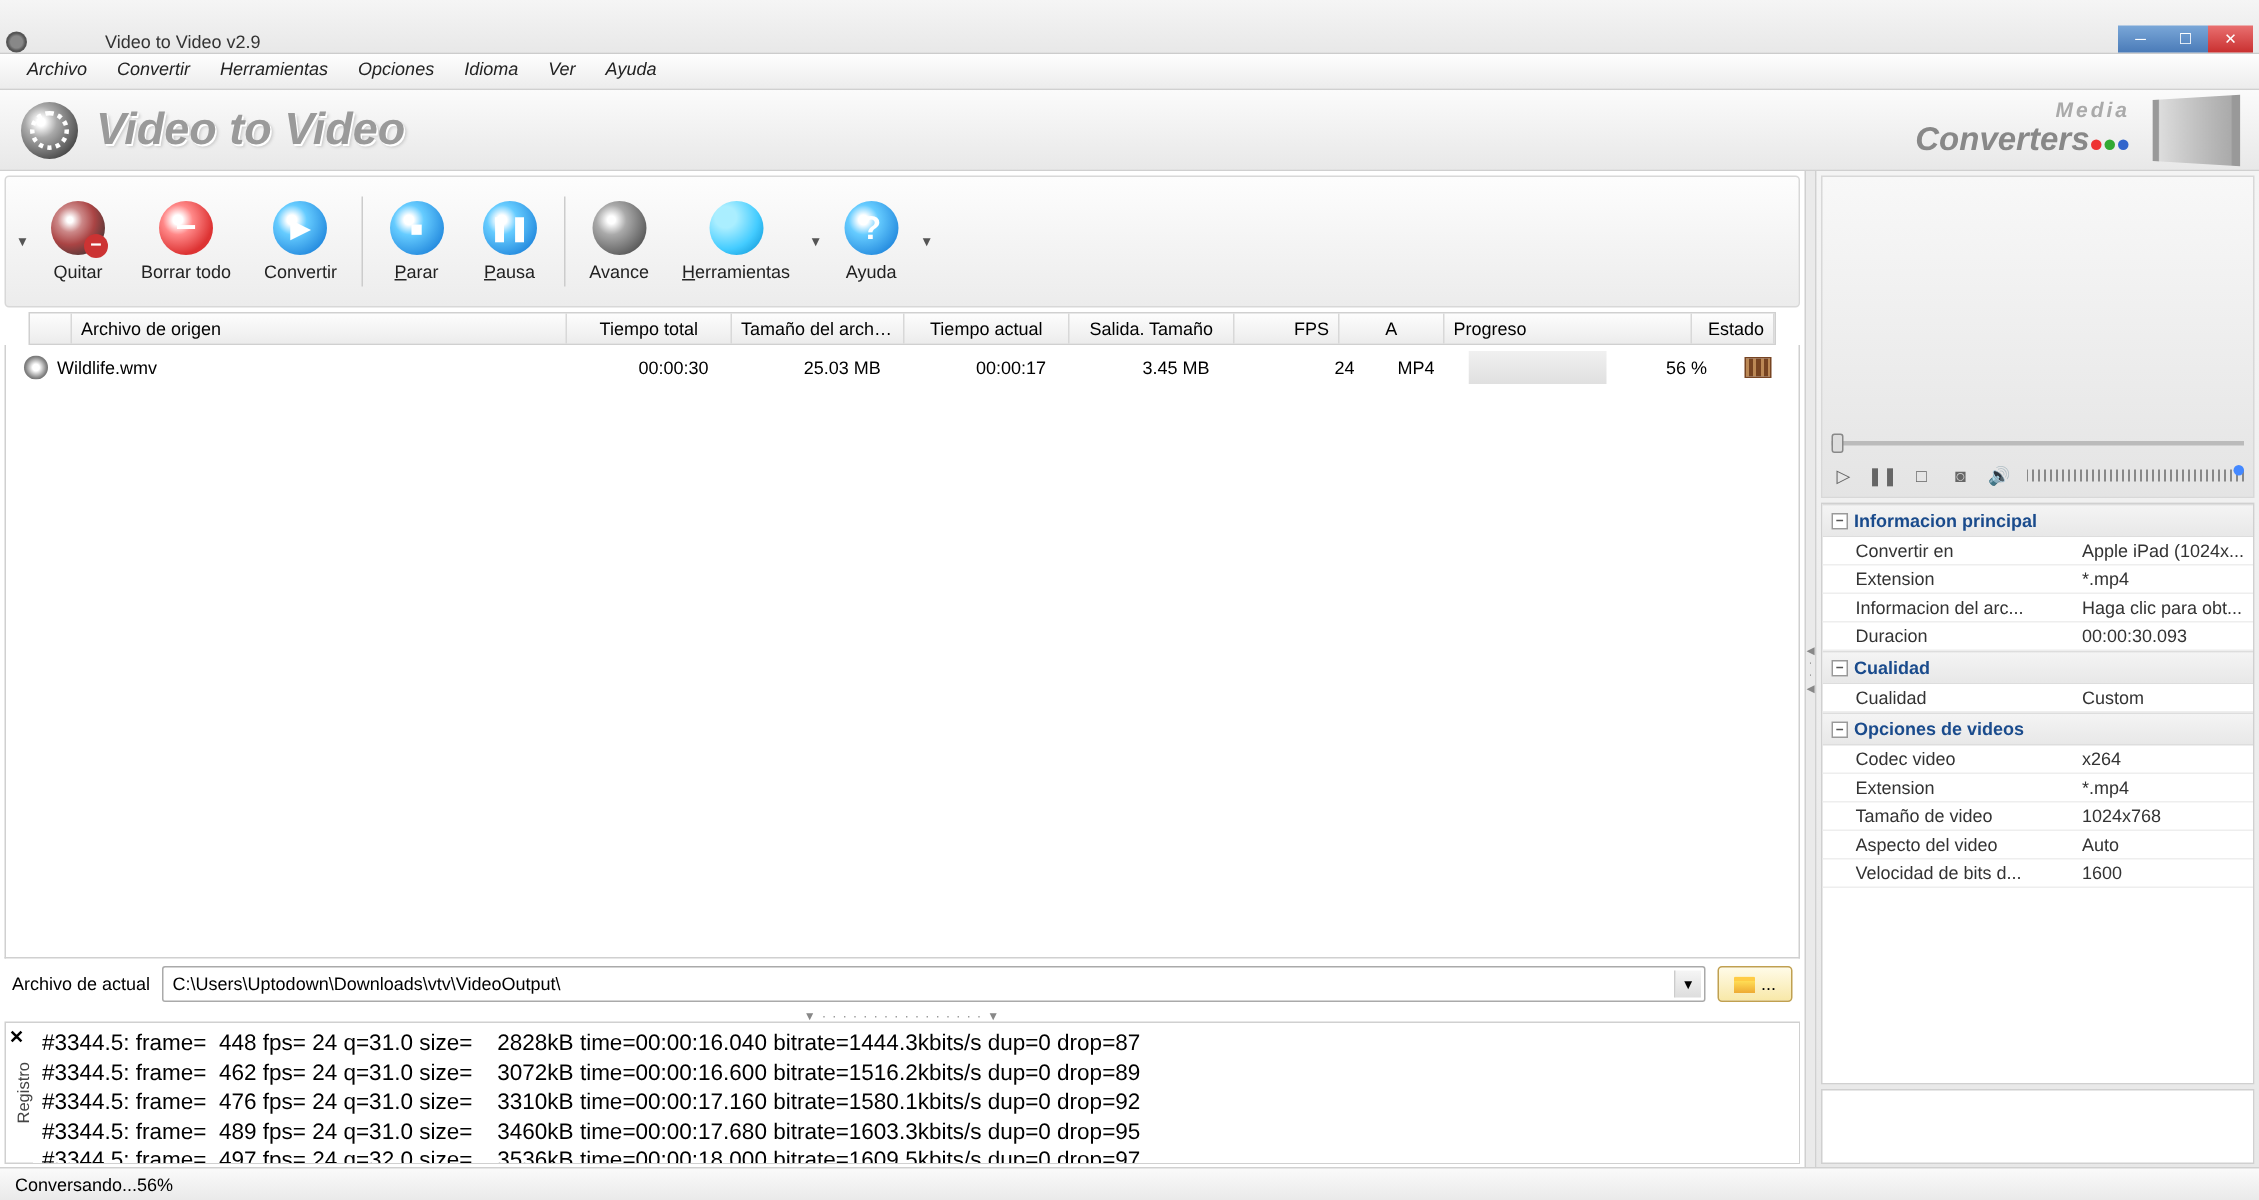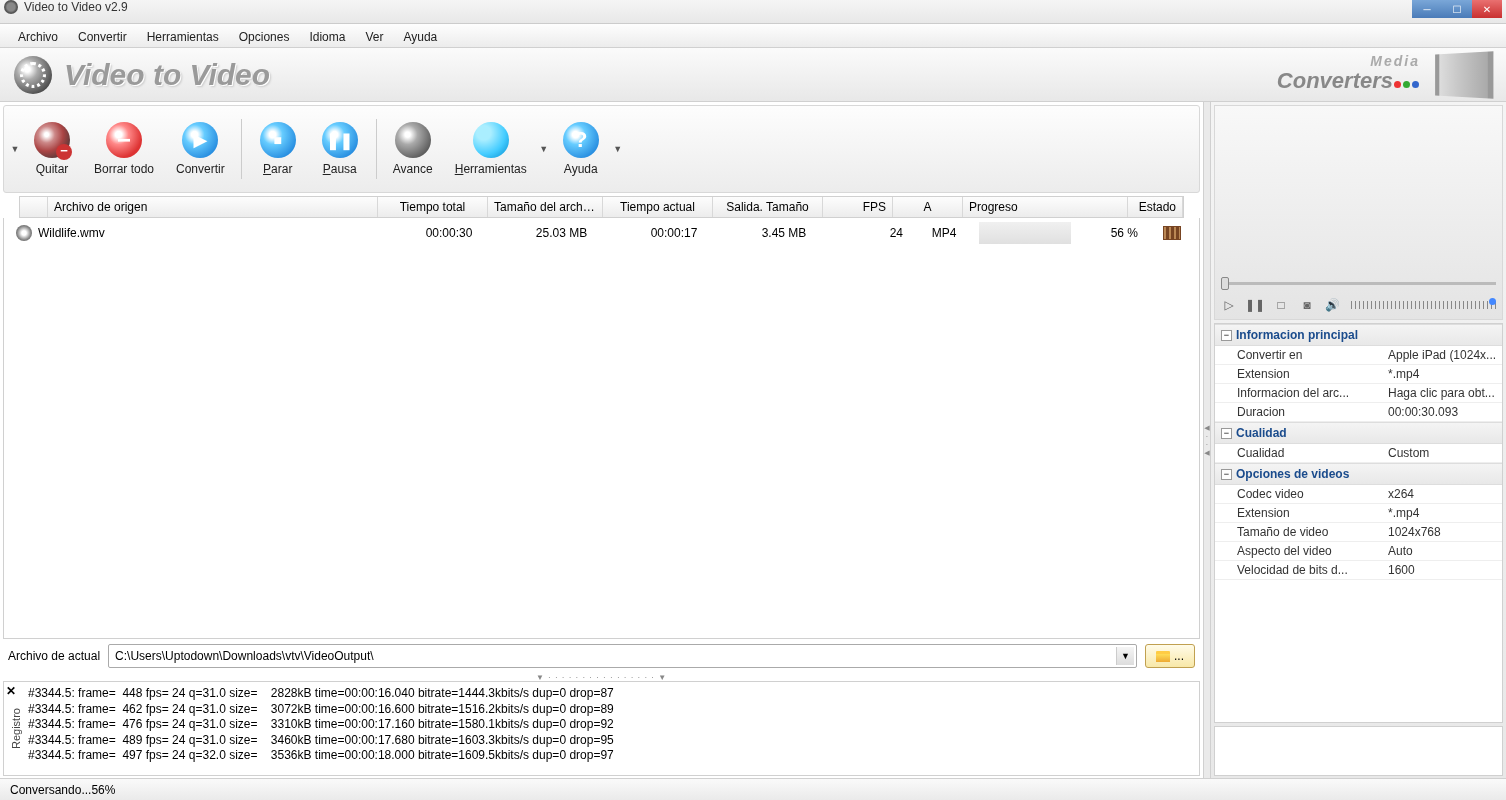--- a/index.html
+++ b/index.html
@@ -1,27 +1,27 @@
 <!DOCTYPE html>
 <html><head>
 <meta charset="utf-8">
 <style>
 * { box-sizing: border-box; margin: 0; padding: 0; font-family: "Segoe UI", Tahoma, sans-serif; }
 body { width: 1506px; height: 800px; background: #fff; overflow: hidden; display: flex; flex-direction: column; font-size: 12px; }
 
-.titlebar { height: 24px; background: linear-gradient(to bottom, #f5f5f5, #e8e8e8); display: flex; align-items: flex-start; padding: 0 4px; border-bottom: 1px solid #ccc; }
+.titlebar { height: 36px; background: linear-gradient(to bottom, #f5f5f5, #e8e8e8); display: flex; align-items: flex-end; padding: 0 4px; border-bottom: 1px solid #ccc; gap: 46px; }
 .titlebar .app-icon { width: 14px; height: 14px; background: radial-gradient(circle, #888 40%, #555 60%); border-radius: 50%; margin-right: 6px; }
 .titlebar .title { font-size: 12px; color: #333; }
 .titlebar .win-controls { margin-left: auto; display: flex; }
 .titlebar .win-btn { width: 30px; height: 18px; margin: 0; display: flex; align-items: center; justify-content: center; font-size: 10px; color: #fff; }
 .win-btn.min { background: linear-gradient(to bottom, #7aa7d8, #4a7bb8); }
 .win-btn.max { background: linear-gradient(to bottom, #7aa7d8, #4a7bb8); }
 .win-btn.close { background: linear-gradient(to bottom, #e97070, #c93030); }
 
-.menubar { height: 24px; background: linear-gradient(to bottom, #fefefe, #ececec); display: flex; align-items: flex-end; padding: 0 8px; border-bottom: 1px solid #d0d0d0; }
+.menubar { height: 24px; background: linear-gradient(to bottom, #fefefe, #ececec); display: flex; align-items: flex-start; padding: 0 8px; border-bottom: 1px solid #d0d0d0; font-style: italic; }
 .menubar .menu-item { padding: 3px 10px; font-size: 12px; color: #222; cursor: default; }
 
 .brand-bar { height: 54px; background: linear-gradient(to bottom, #fbfbfb, #e8e8e8); display: flex; align-items: center; padding: 0 14px; border-bottom: 1px solid #d0d0d0; }
 .brand-bar .brand-icon { width: 38px; height: 38px; border-radius: 50%; background: radial-gradient(circle at 35% 35%, #fff 8%, #aaa 30%, #444 80%); margin-right: 12px; position: relative; }
 .brand-bar .brand-icon::after { content:""; position:absolute; inset:6px; border-radius:50%; border:3px dotted #fff; }
 .brand-bar .brand-text { font-size: 30px; font-weight: bold; font-style: italic; color: #9a9a9a; text-shadow: 1px 1px 0 #fff, 2px 2px 2px #ccc; }
 .brand-bar .brand-right { margin-left: auto; display: flex; align-items: center; gap: 12px; }
 .brand-bar .mc-logo { font-size: 22px; font-style: italic; color: #888; font-weight: bold; }
 .brand-bar .mc-logo .media { font-size: 14px; color: #aaa; letter-spacing: 2px; display:block; text-align:right; line-height:0.9;}
 .brand-bar .mc-logo .dots { display:inline-block;}
@@ -68,21 +68,21 @@
 .output-row .lbl { font-size: 12px; white-space: nowrap; }
 .output-row .combo { flex: 1; height: 24px; border: 1px solid #aaa; background: #fff; display: flex; align-items: center; padding: 0 6px; border-radius: 2px; font-size:12px; position:relative;}
 .output-row .combo .caret { position:absolute; right:2px; top:2px; bottom:2px; width:18px; background:linear-gradient(to bottom,#f5f5f5,#ddd); border-left:1px solid #ccc; display:flex; align-items:center; justify-content:center; font-size:9px;}
 .output-row .browse-btn { width: 50px; height: 24px; border: 1px solid #c0a050; background: linear-gradient(to bottom, #fffbe8, #f8e8a8); display:flex; align-items:center; justify-content:center; gap:4px; border-radius:3px; font-size:12px;}
 .output-row .browse-btn .folder-ic{ width:14px; height:11px; background:linear-gradient(to bottom,#fd5,#ea3); border-radius:1px 1px 0 0; border-top:3px solid #fc4;}
 
 .splitter-h { height: 8px; display:flex; justify-content:center; font-size:8px; color:#888; letter-spacing:1px; cursor:row-resize;}
 .log-area { height: 95px; display: flex; margin: 0 3px 2px 3px; border: 1px solid #d0d0d0; position:relative;}
 .log-area .close-x { position:absolute; left:2px; top:2px; font-size:12px; font-weight:bold; cursor:default;}
 .log-area .vlabel { width: 18px; display:flex; align-items:flex-end; justify-content:center; font-size:11px; writing-mode: vertical-rl; transform: rotate(180deg); padding: 4px 0; color:#444;}
-.log-area .log-lines { flex:1; padding: 4px 6px; font-family: Tahoma, sans-serif; font-size: 12px; overflow-y:scroll; background:#fff;}
+.log-area .log-lines { flex:1; padding: 4px 6px; font-family: Tahoma, sans-serif; font-size: 15px; overflow-y:scroll; background:#fff;}
 .log-area .log-lines div { white-space: pre; line-height: 1.3; }
 
 .statusbar { height: 22px; background: linear-gradient(to bottom, #fafafa, #eaeaea); border-top: 1px solid #d0d0d0; display: flex; align-items: center; padding: 0 10px; font-size: 12px; }
 
 .preview-box { height: 215px; background: linear-gradient(to bottom, #f8f8f8, #e4e4e4); border-bottom: 1px solid #ccc; margin:3px; border:1px solid #d8d8d8; display:flex; flex-direction:column;}
 .preview-video { flex:1; }
 .preview-slider { height: 16px; display:flex; align-items:center; padding: 0 6px;}
 .preview-slider .track{ flex:1; height:3px; background:#bbb; position:relative;}
 .preview-slider .thumb{ position:absolute; left:0; top:-5px; width:8px; height:13px; background:#ddd; border:1px solid #888; border-radius:2px;}
 .preview-controls { height: 28px; display:flex; align-items:center; padding: 0 6px; gap:10px;}

